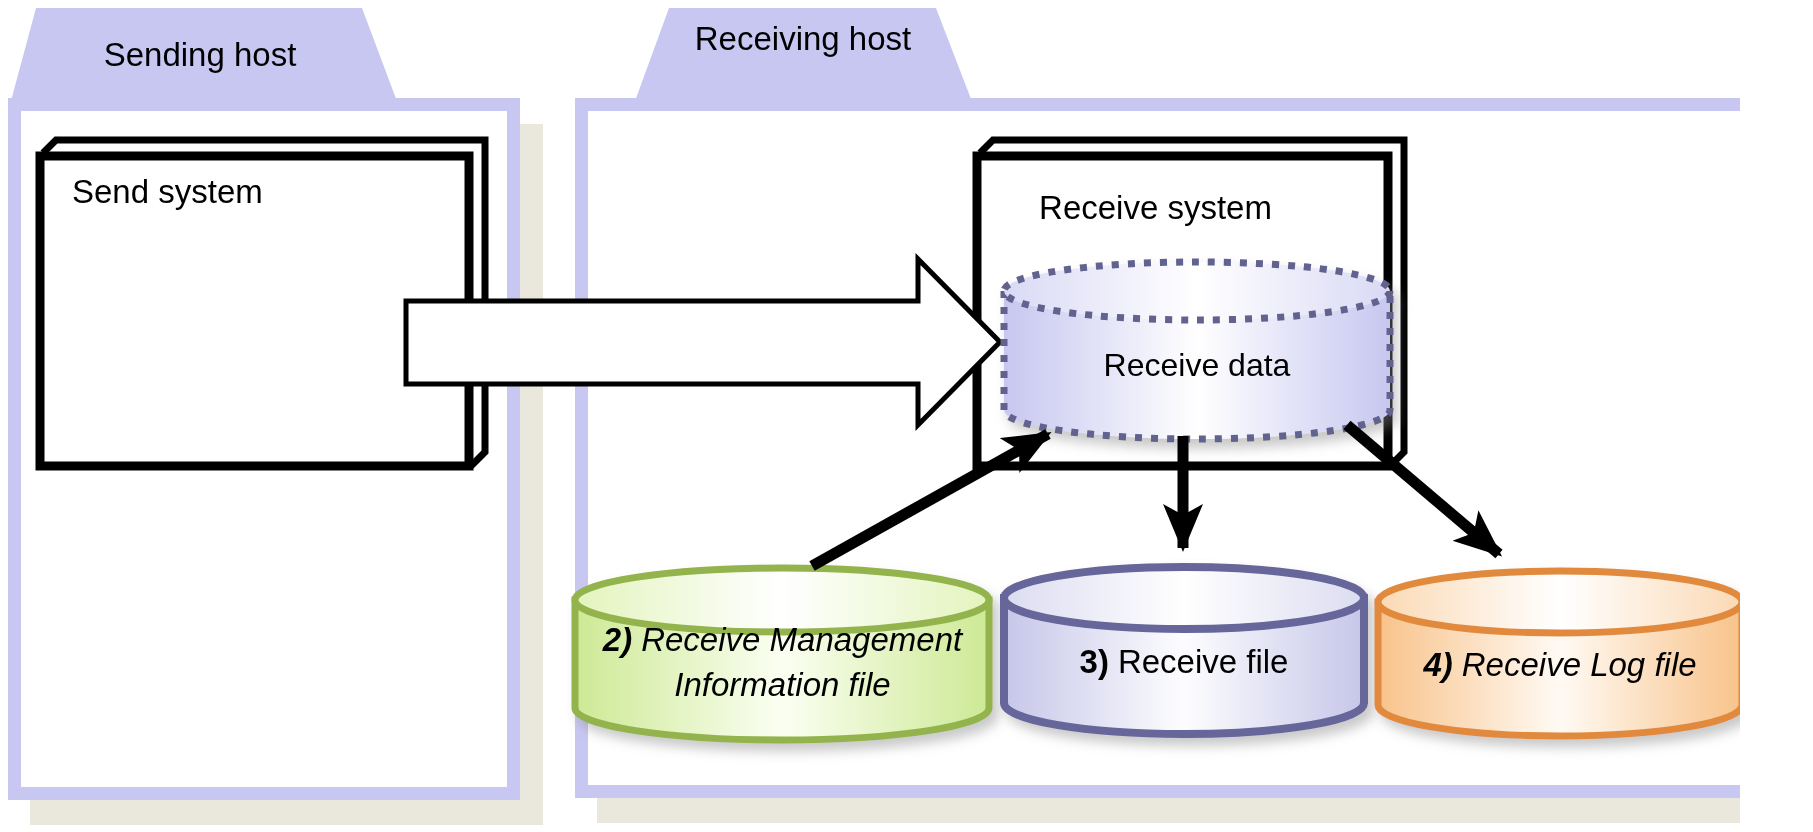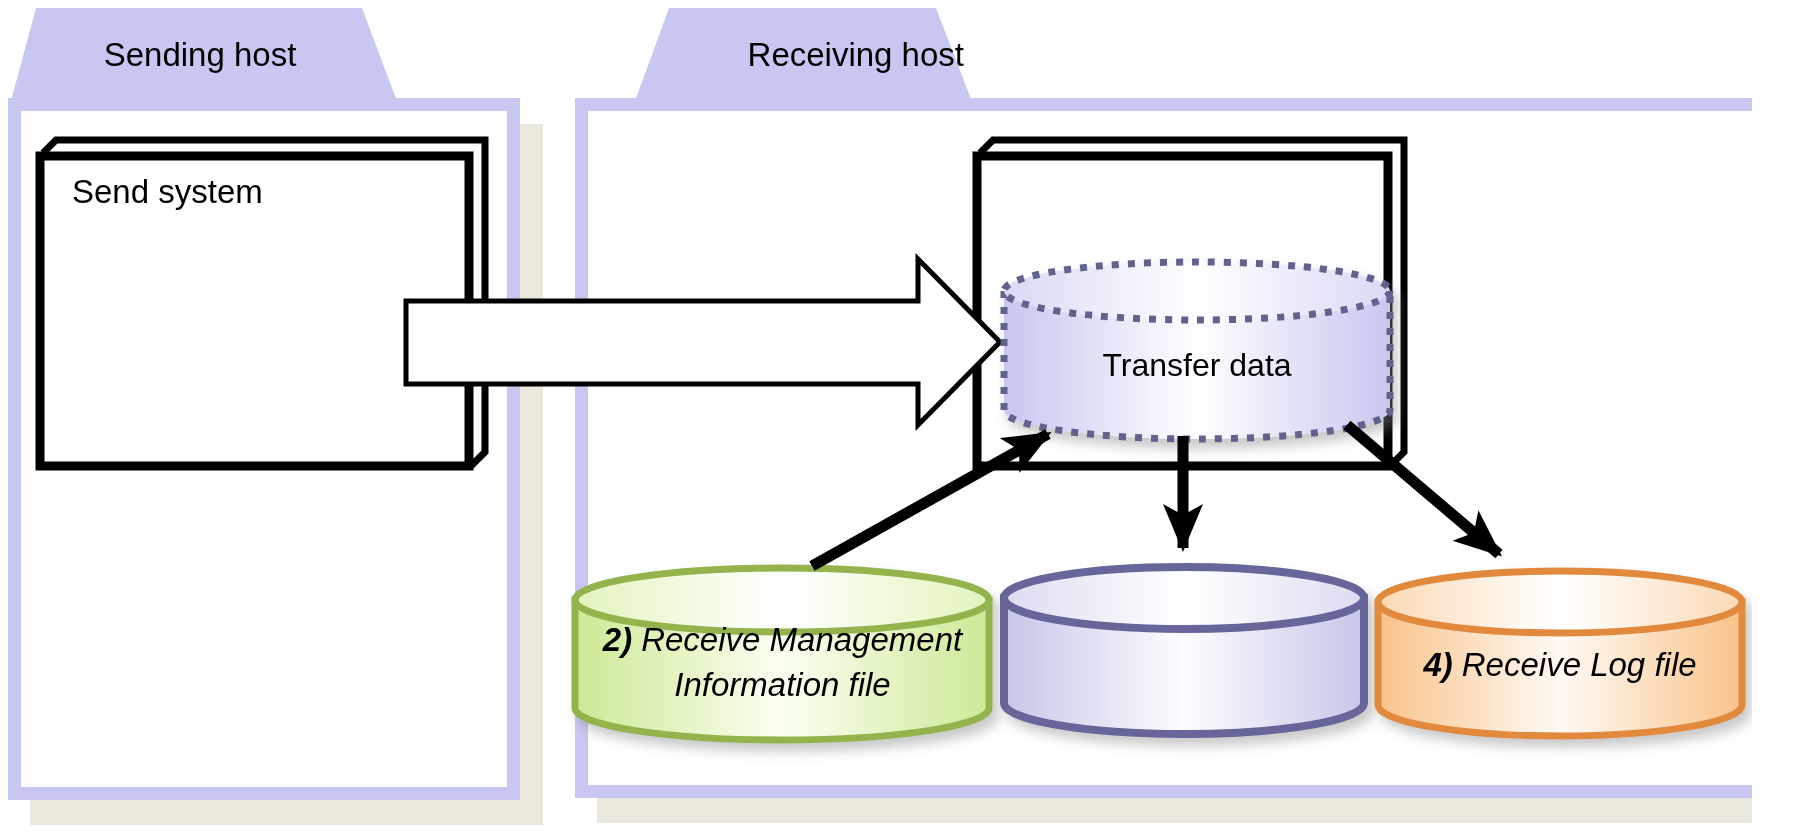--- a/index.html
+++ b/index.html
@@ -2,21 +2,20 @@
 <html><head>
 <meta charset="utf-8">
 <style>
   html,body{margin:0;padding:0;background:#ffffff;}
   #stage{
     position:relative;
     width:1740px;height:832px;
     background:#ffffff;
     overflow:hidden;
     font-family:"Liberation Sans","DejaVu Sans",sans-serif;
-    padding-left:12px;
   }
   #stage svg{position:absolute;left:0;top:0;}
   .lbl{
     position:absolute;
     color:#000;
     font-size:33px;
     line-height:1.15;
     white-space:nowrap;
   }
   .center{text-align:center;}
@@ -125,31 +124,35 @@
       <ellipse cx="1560" cy="602" rx="182" ry="31" fill="url(#gOrangeLid)" stroke="#e18a3e" stroke-width="7"></ellipse>
     </g>
 
     <line x1="812" y1="566" x2="1048" y2="434" stroke="#000000" stroke-width="11" marker-end="url(#ah)"></line>
     <line x1="1183" y1="436" x2="1183" y2="548" stroke="#000000" stroke-width="11" marker-end="url(#ah)"></line>
     <line x1="1347" y1="425" x2="1499" y2="554" stroke="#000000" stroke-width="11" marker-end="url(#ah)"></line>
   </svg>
 
   <div class="lbl center" style="left:39px;top:36px;width:322px;">Sending host</div>
 
-  <div class="lbl center" style="left:642px;top:36px;width:322px;text-align:right;">Receiving host</div>
+  <div class="lbl center" style="left:642px;top:20px;width:322px;">Receiving host</div>
 
   <div class="lbl" style="left:72px;top:173px;">Send system</div>
 
+  <div class="lbl center" style="left:950px;top:189px;width:411px;">Receive system</div>
 
-  <div class="lbl center" style="left:1004px;top:347px;width:386px;font-size:32px;">Transfer data</div>
+  <div class="lbl center" style="left:1004px;top:347px;width:386px;font-size:32px;">Receive data</div>
 
 
   <div class="lbl center wrap2" style="left:575px;top:617px;width:415px;">
     <b class="num">2)</b><span>Receive Management</span><br>
     <span>Information file</span>
   </div>
 
+  <div class="lbl center" style="left:1004px;top:643px;width:360px;">
+    <b class="num">3)</b><span>Receive file</span>
+  </div>
 
   <div class="lbl center" style="left:1378px;top:646px;width:364px;font-style:italic;">
     <b class="num">4)</b><span>Receive Log file</span>
   </div>
 
 </div>
 
 </body></html>

